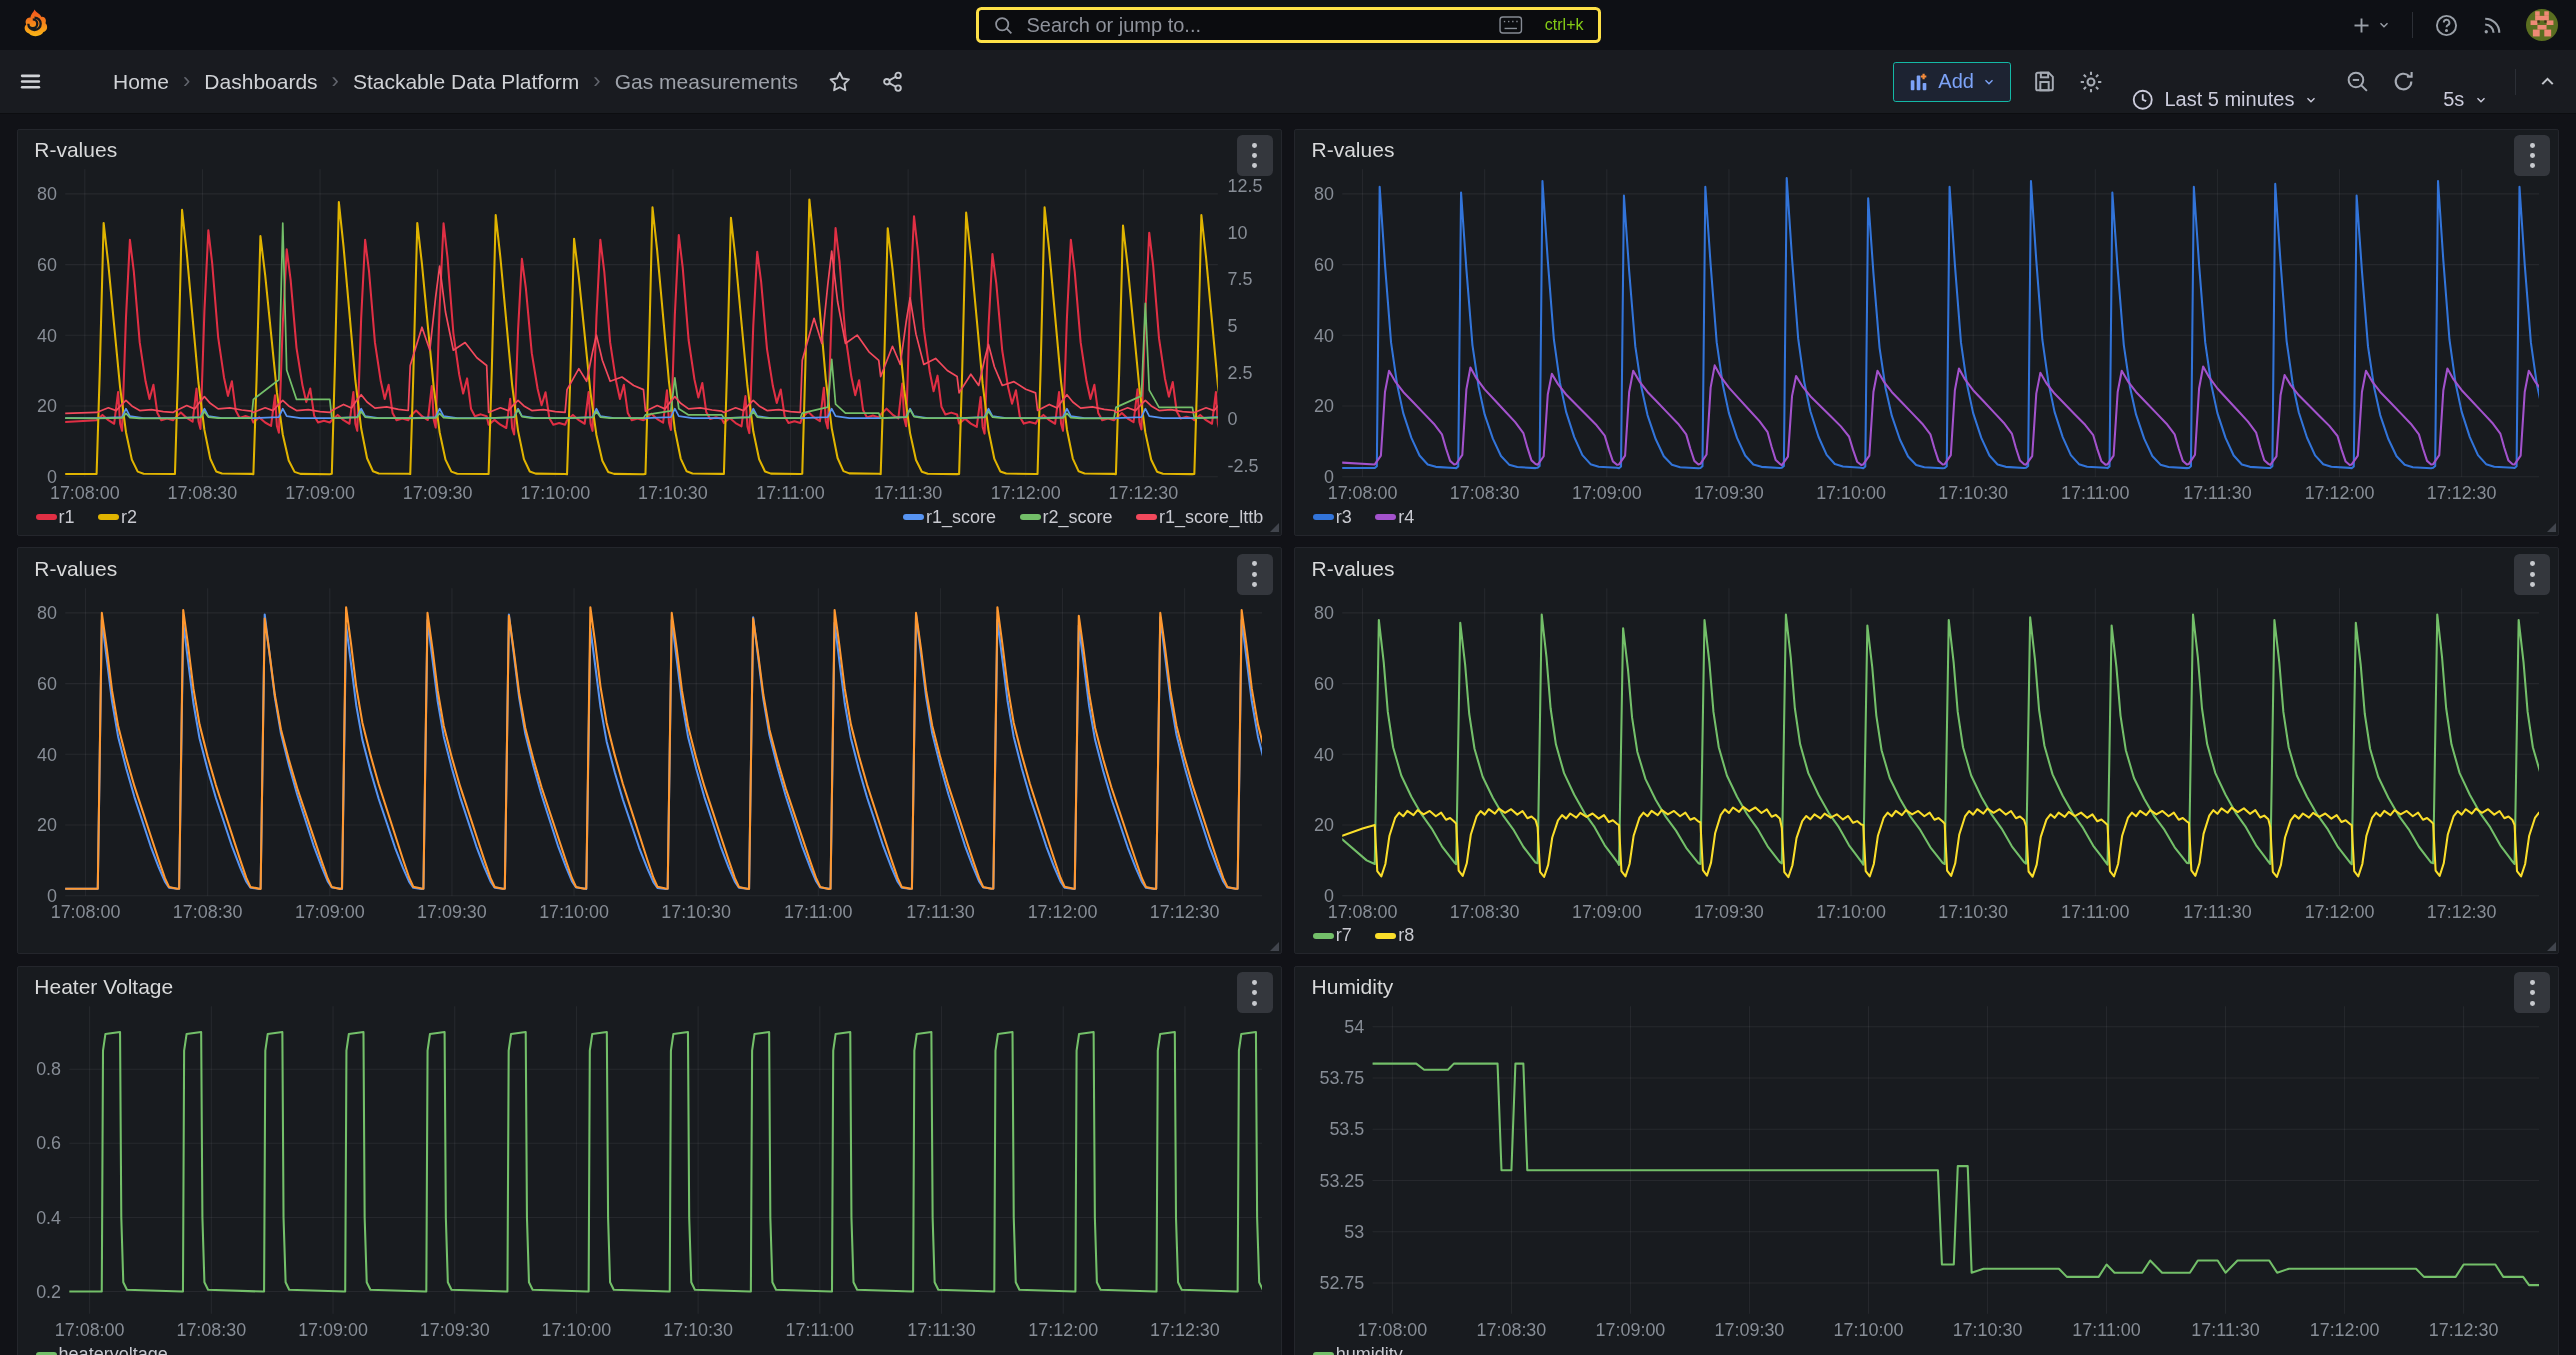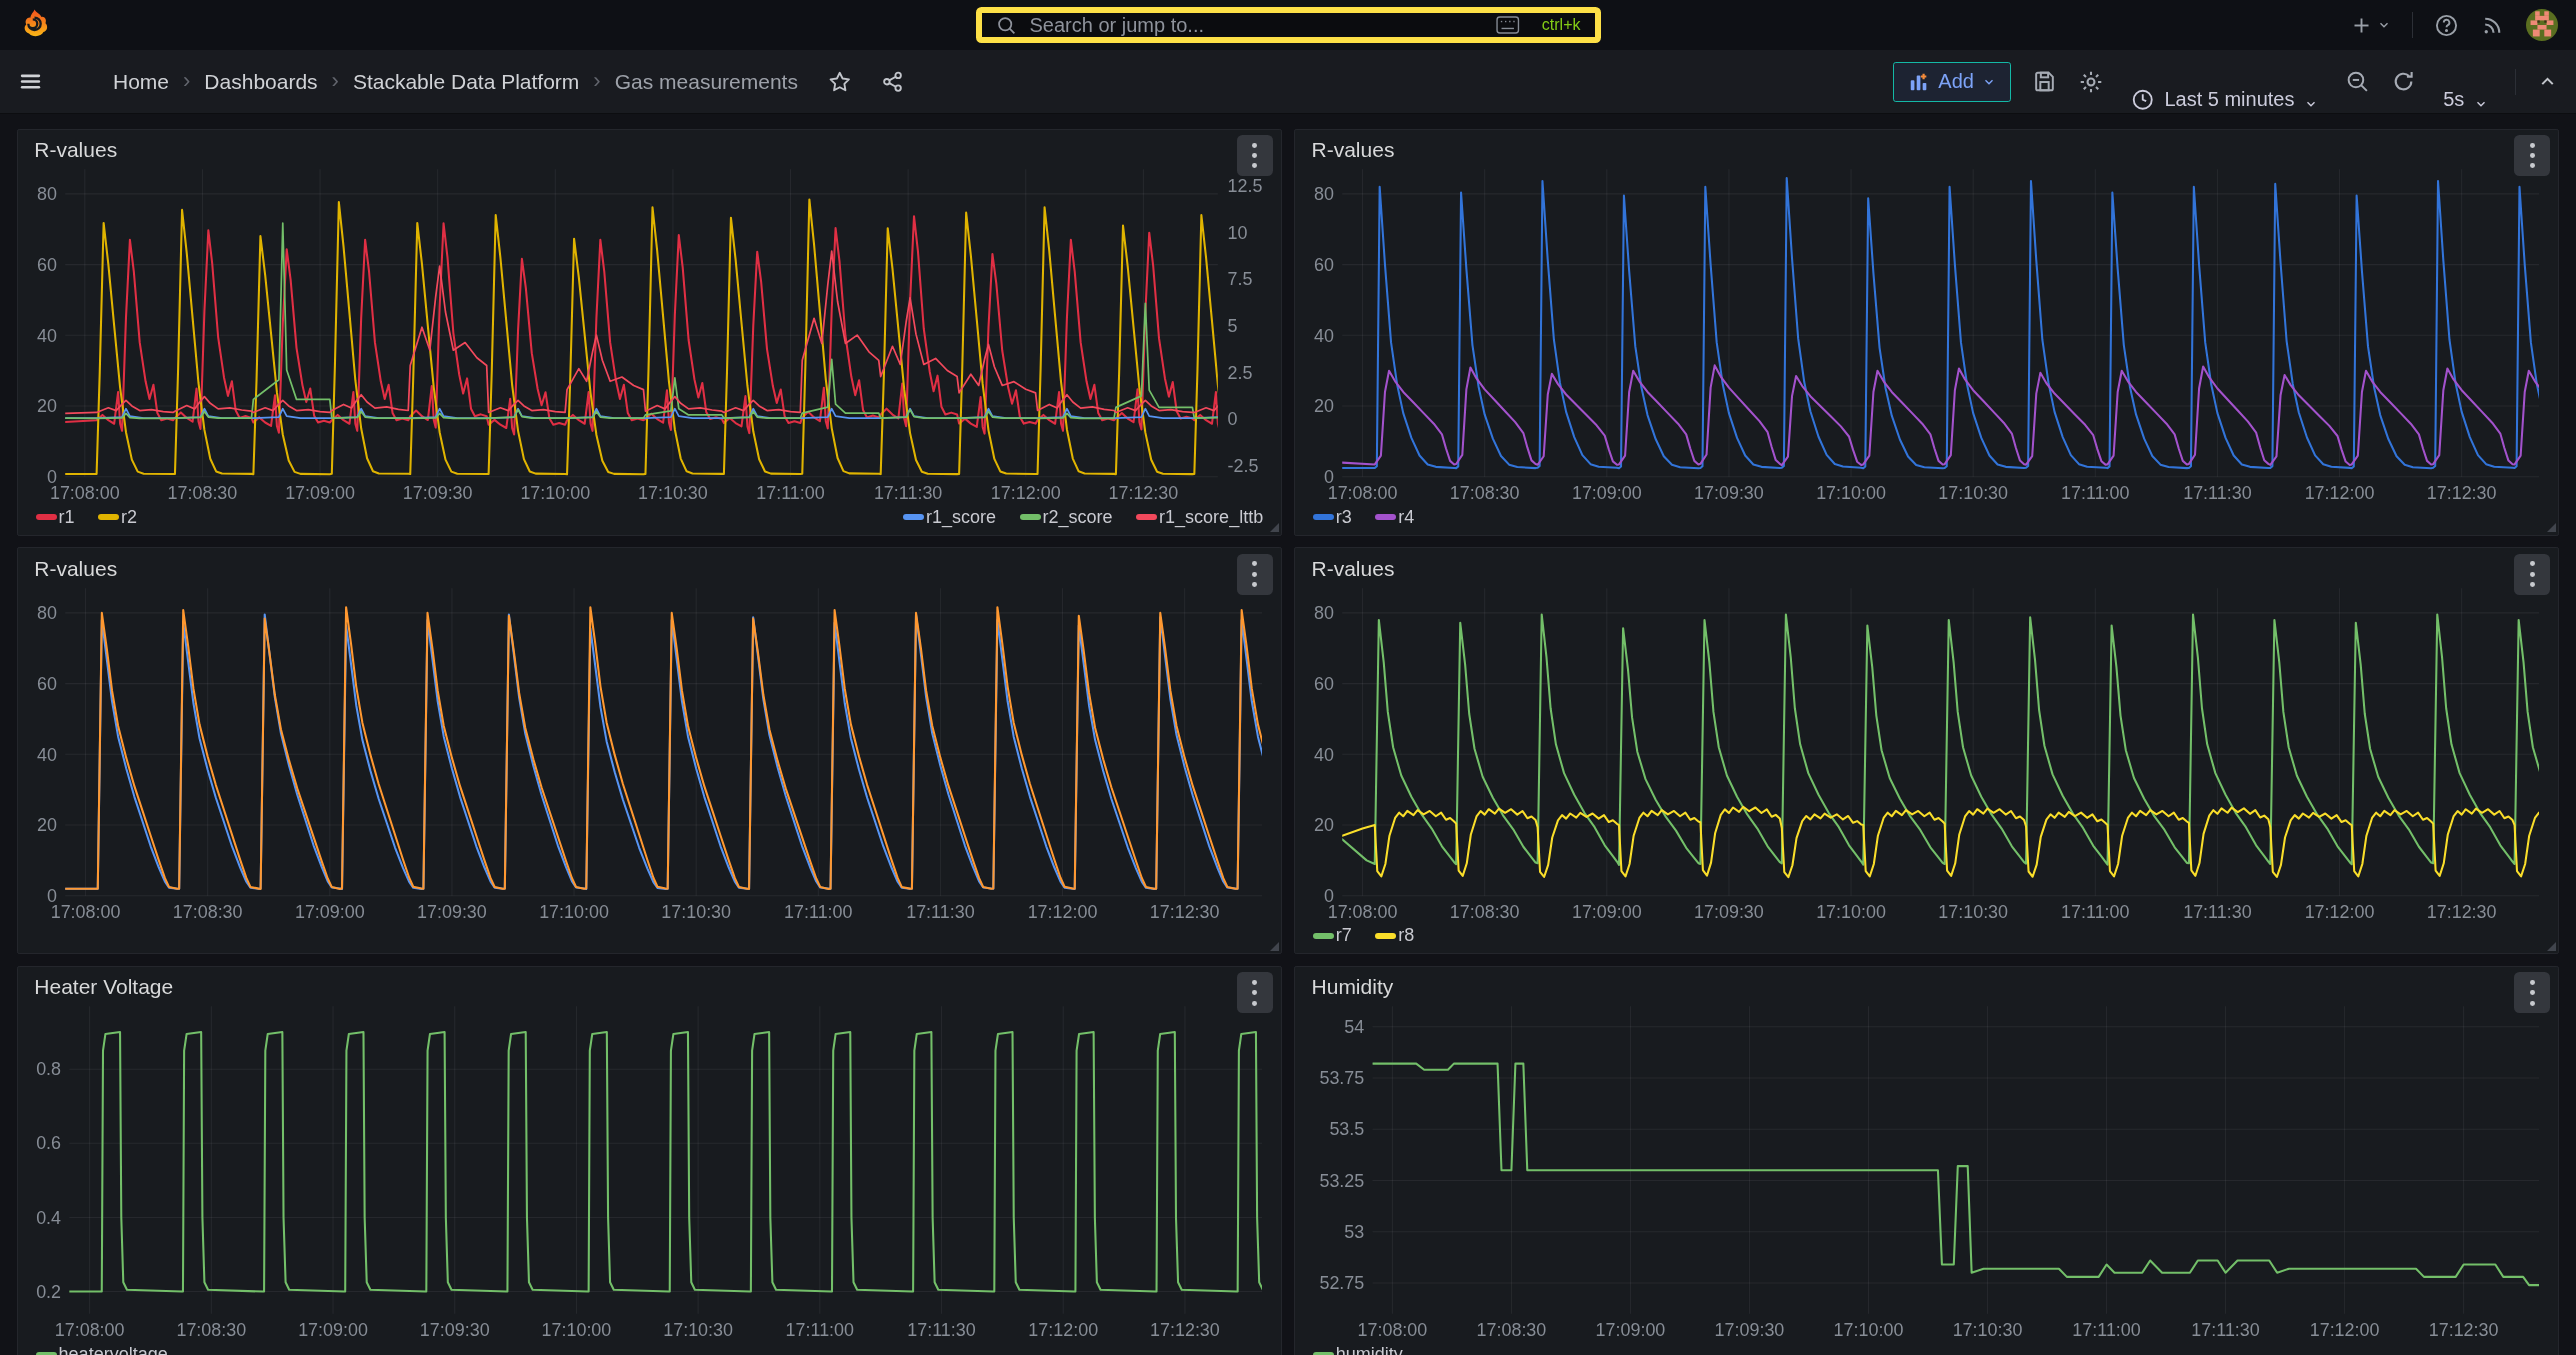--- a/index.html
+++ b/index.html
@@ -3,42 +3,42 @@
 <meta charset="utf-8">
 <style>
   html,body{margin:0;padding:0;width:2576px;height:1356px;overflow:hidden;
     background:#111217;font-family:"Liberation Sans",sans-serif;}
   *{box-sizing:border-box;}
   button{font-family:inherit;cursor:pointer;}
 
   
   .topbar{position:relative;height:50px;background:#0e1015;display:flex;align-items:center;}
   .logo{position:absolute;left:18px;top:8.3px;width:33px;height:33px;}
-  .searchbox{width:625px;height:36px;margin:3px auto;background:#0b0c0f;border:6px solid #fde047;
+  .searchbox{width:625px;height:36px;margin:3px auto;background:#0b0c0f;border:3px solid #fde047;
     border-radius:5.5px;display:flex;align-items:center;padding:0 14px;gap:11px;}
   .searchbox svg{flex:0 0 auto;}
   .searchbox input{flex:1;background:transparent;border:none;outline:none;color:#c7c9d1;font-size:20px;}
   .searchbox input::placeholder{color:#8e929b;}
   .shortcut{display:flex;align-items:center;gap:22px;color:#84cc16;font-size:16px;}
   .topbar-right{position:absolute;right:18px;top:0;height:50px;display:flex;align-items:center;gap:21px;}
   .iconbtn{background:none;border:none;padding:0;display:flex;align-items:center;gap:5.5px;color:#9aa0a8;}
   .vdiv{width:1px;height:26px;background:#2c2f36;}
   .avatar{width:32px;height:32px;border-radius:50%;overflow:hidden;display:block;}
 
   
   .subbar{height:64px;background:#191b20;display:flex;align-items:center;padding:0 18px;
     border-bottom:0.7px solid #0c0d10;gap:30px;}
   .breadcrumbs{display:flex;align-items:center;gap:14px;font-size:21px;}
   .crumb{color:#d0d2d6;background:none;border:none;padding:0;font-size:21px;}
   .crumb.current{color:#9da1a9;cursor:default;}
   .crumb-sep{color:#62656d;font-size:22px;transform:translateY(-1.4px);}
   .subbar-right{margin-left:auto;display:flex;align-items:center;gap:21px;}
   .add-btn{display:flex;align-items:center;gap:8.3px;height:40px;padding:0 14px;border:1px solid #14b8a6;
     border-radius:2.8px;background:rgba(66,110,216,0.10);color:#7da3f8;font-size:20px;font-weight:500;}
-  .time-btn{background:none;border:none;display:flex;align-items:flex-end;gap:9.7px;color:#ccccdc;font-size:20px;margin-top:36px;}
+  .time-btn{background:none;border:none;display:flex;align-items:center;gap:9.7px;color:#ccccdc;font-size:20px;margin-top:36px;}
 
   
   .dash{padding:14.5px 16.6px;display:grid;grid-template-columns:1fr 1fr;gap:11.7px;grid-auto-rows:407px;}
   .panel{background:#181b1f;border:0.7px solid #24262c;border-radius:2.1px;position:relative;
     display:flex;flex-direction:column;padding:5.5px 7px 2.8px;}
   .panel-header{height:30px;display:flex;align-items:center;flex:0 0 auto;}
   .panel-title{background:none;border:none;padding:0 0 0 9.7px;font-size:21px;font-weight:500;color:#d8d9da;}
   .kebab{position:absolute;top:5.5px;right:8.3px;width:36px;height:41px;background:#34373d;border:none;
     border-radius:5.5px;display:flex;flex-direction:column;align-items:center;justify-content:center;gap:5.5px;}
   .kebab i{width:4.8px;height:4.8px;border-radius:50%;background:#c7c9ce;}

